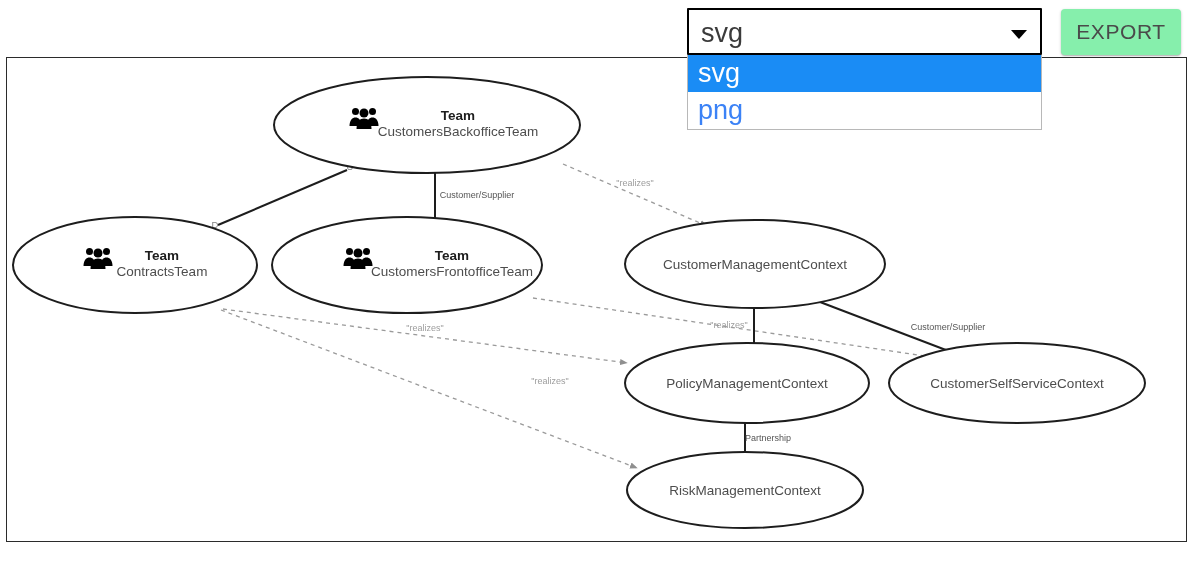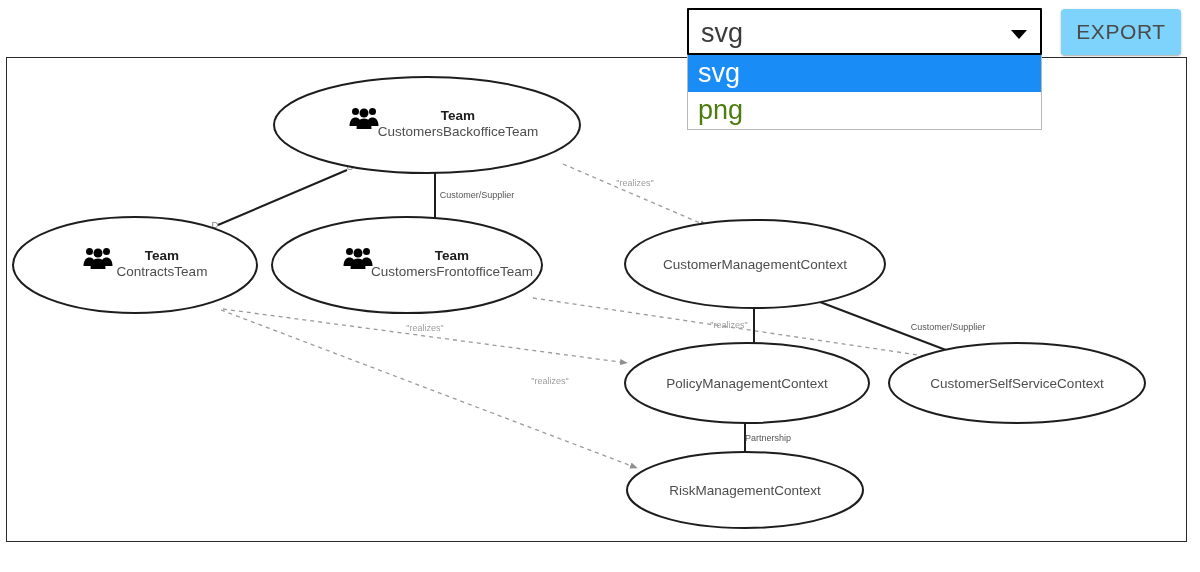--- a/index.html
+++ b/index.html
@@ -69,35 +69,35 @@
     box-sizing: border-box;
     border: 1px solid #b8b8b8;
     border-top: none;
     background: #ffffff;
     z-index: 50;
   }
   .dropdown-option {
     font-size: 27px;
     line-height: 34px;
     padding: 1px 0 2px 10px;
-    color: #4d7c0f;
+    color: #3b82f6;
     font-family: "Liberation Sans", sans-serif;
   }
   .dropdown-option.selected {
     background: #1a8cf5;
     color: #ffffff;
   }
 
   .export-button {
     position: absolute;
     left: 1061px;
     top: 9px;
     width: 120px;
     height: 46px;
-    background: #7dd3fc;
+    background: #86efac;
     border: none;
     border-radius: 4px;
     box-shadow: 0 1px 3px rgba(0,0,0,0.22), 0 1px 1px rgba(0,0,0,0.14);
     color: #4a4a4a;
     font-size: 21px;
     letter-spacing: 0.6px;
     font-family: "Liberation Sans", sans-serif;
     cursor: pointer;
     padding: 0;
   }

